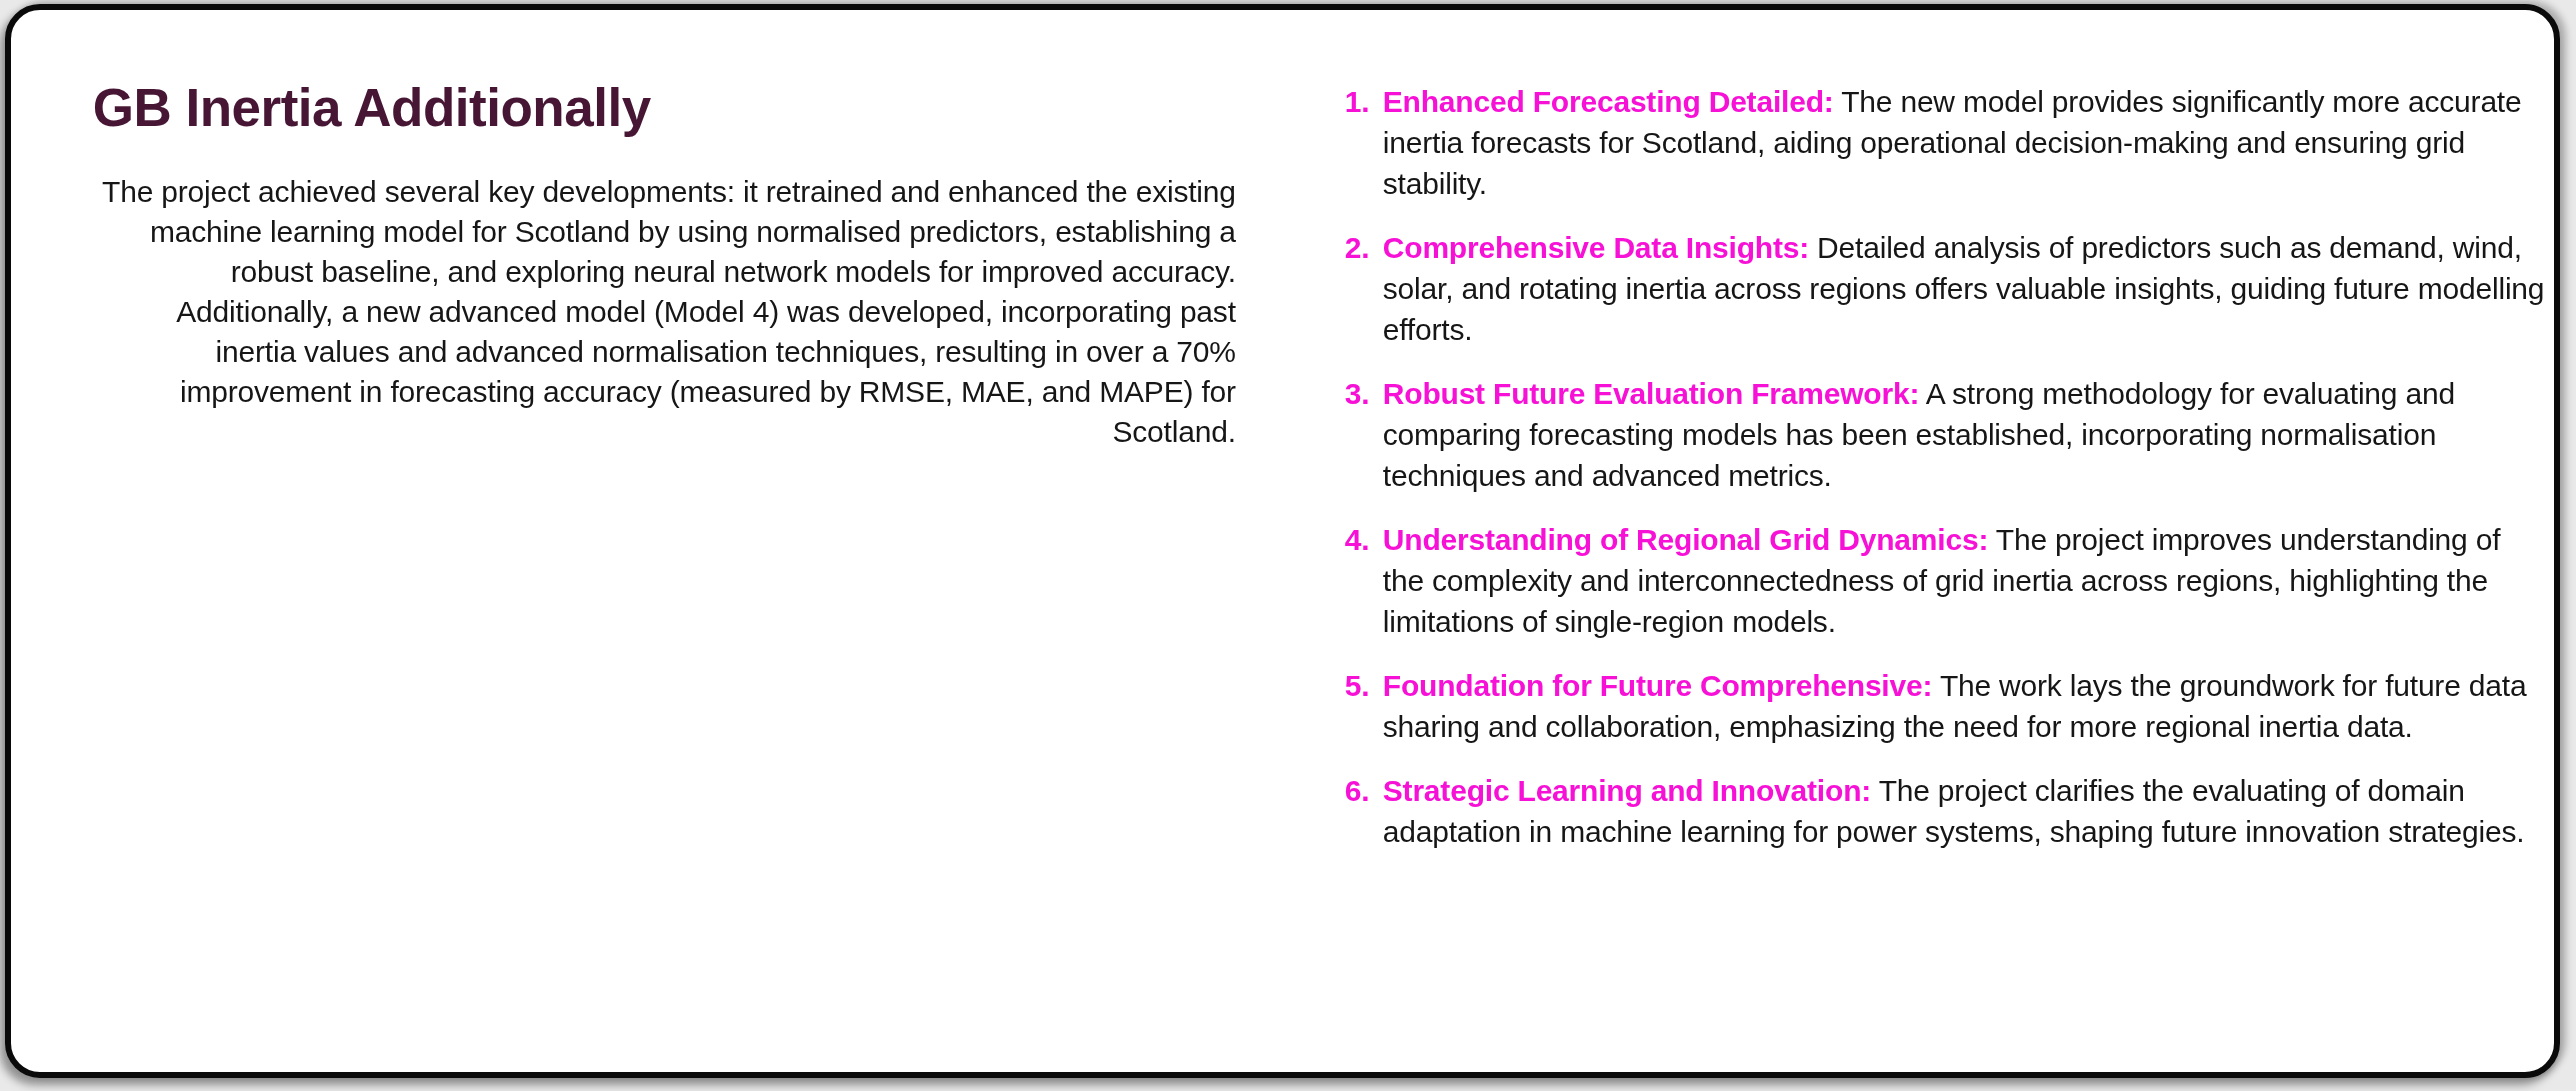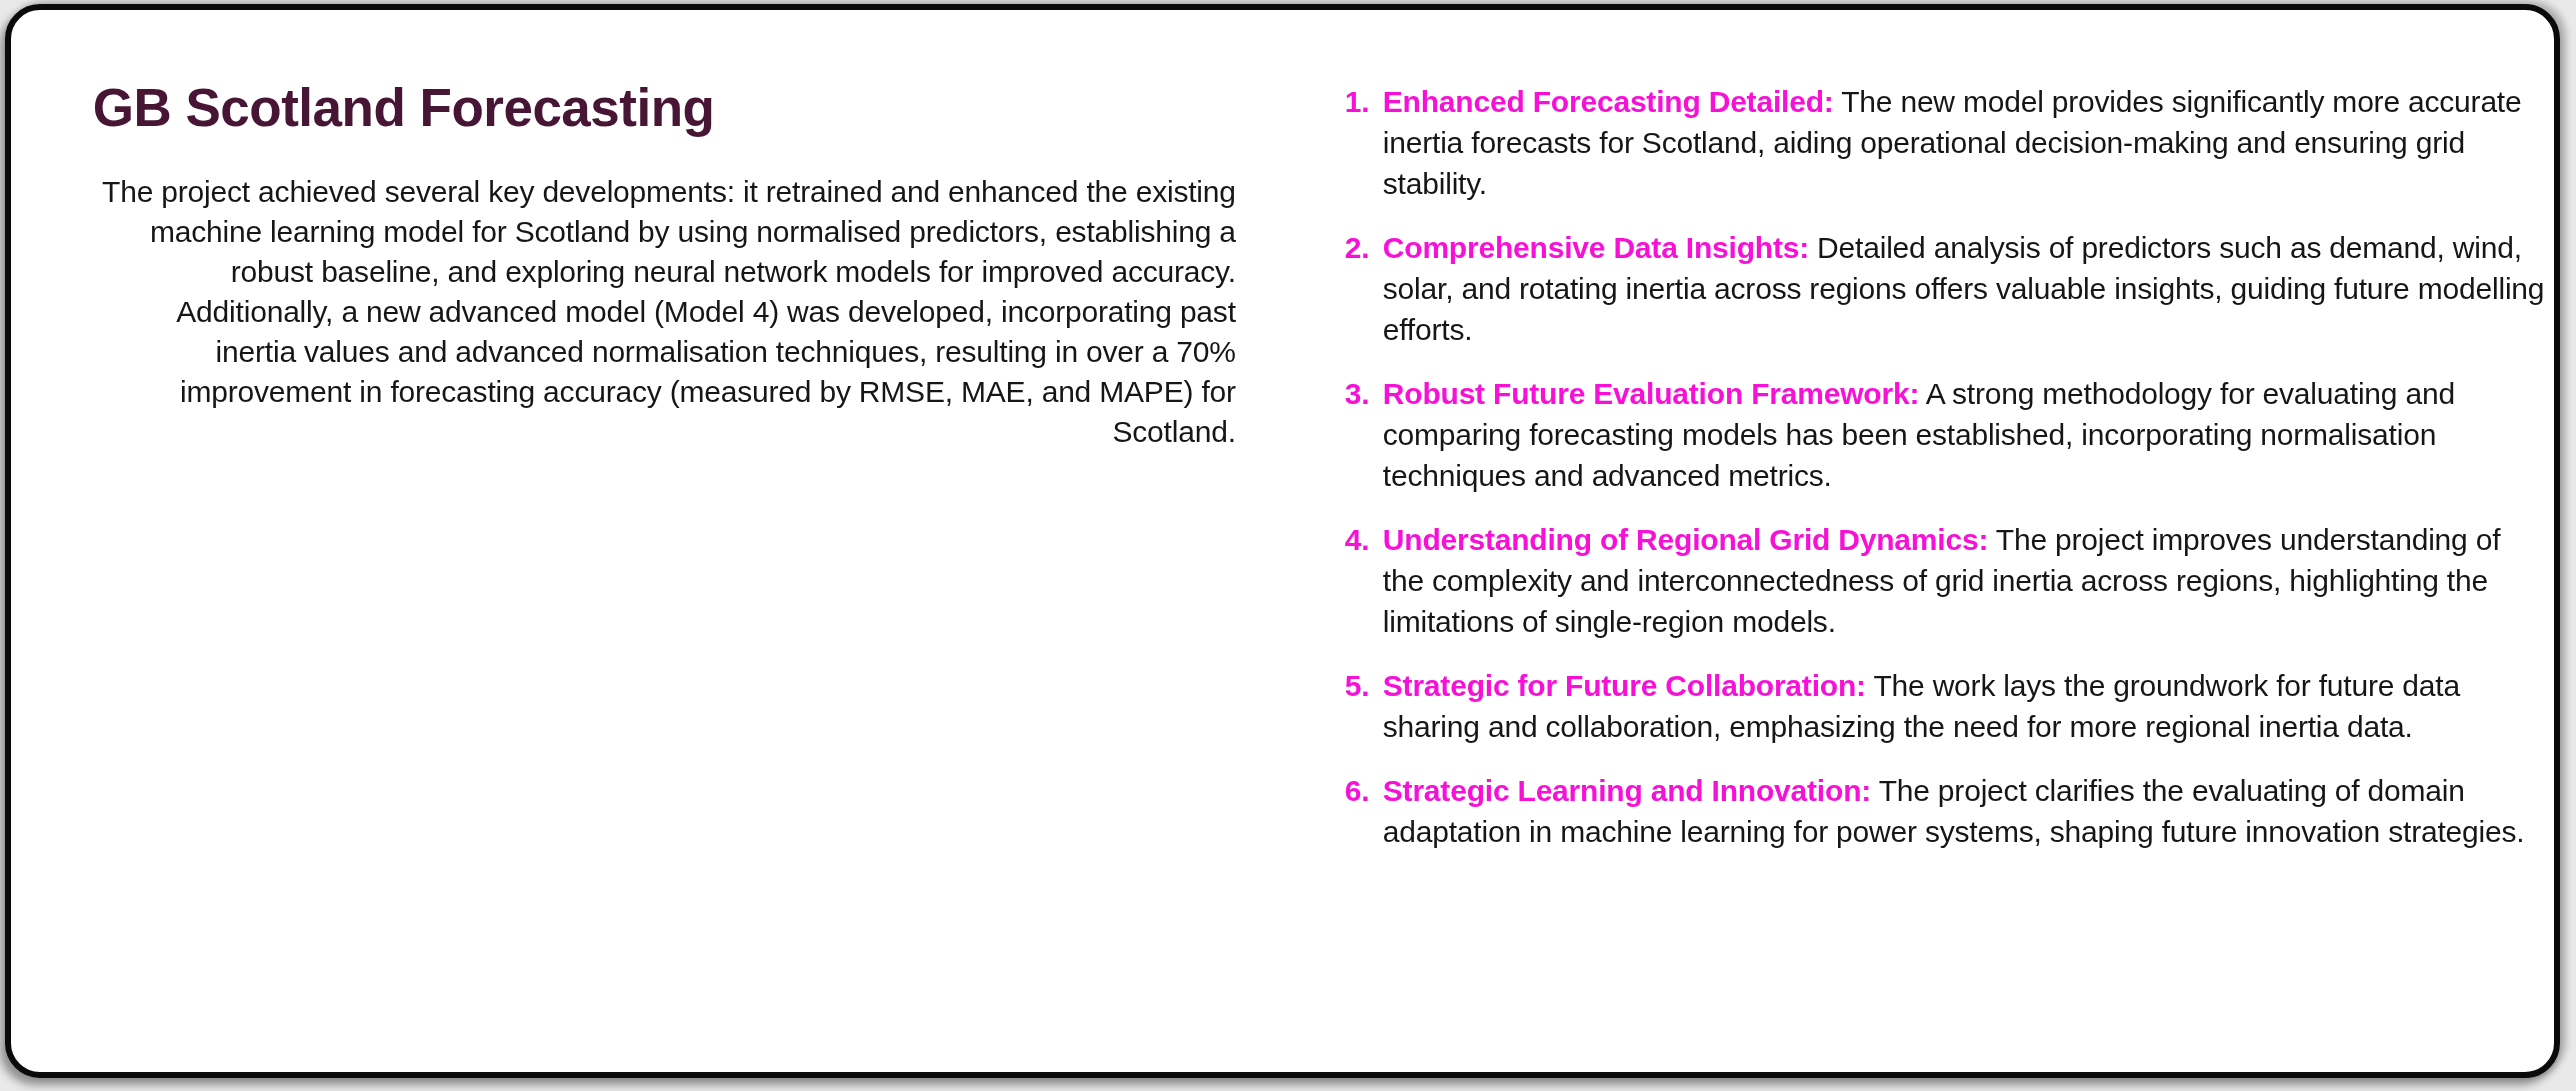--- a/index.html
+++ b/index.html
@@ -71,27 +71,27 @@
     font-weight:800;
     color:var(--accent);
   }
 </style>
 </head>
 <body>
 
 <div class="card">
 
   <div class="left-col">
-    <h1 class="page-title">GB Scotland Forecasting</h1>
+    <h1 class="page-title">GB Inertia Additionally</h1>
     <p class="summary-text">The project achieved several key developments: it retrained and enhanced the existing machine learning model for Scotland by using normalised predictors, establishing a robust baseline, and exploring neural network models for improved accuracy. Additionally, a new advanced model (Model 4) was developed, incorporating past inertia values and advanced normalisation techniques, resulting in over a 70% improvement in forecasting accuracy (measured by RMSE, MAE, and MAPE) for Scotland.</p>
   </div>
 
   <ol class="right-col" id="takeaways-list">
       <li class="takeaway"><span class="num">1.</span><span class="head">Enhanced Forecasting Detailed:</span> <span class="item-text">The new model provides significantly more accurate inertia forecasts for Scotland, aiding operational decision-making and ensuring grid stability.</span></li>
       <li class="takeaway"><span class="num">2.</span><span class="head">Comprehensive Data Insights:</span> <span class="item-text">Detailed analysis of predictors such as demand, wind, solar, and rotating inertia across regions offers valuable insights, guiding future modelling efforts.</span></li>
       <li class="takeaway"><span class="num">3.</span><span class="head">Robust Future Evaluation Framework:</span> <span class="item-text">A strong methodology for evaluating and comparing forecasting models has been established, incorporating normalisation techniques and advanced metrics.</span></li>
       <li class="takeaway"><span class="num">4.</span><span class="head">Understanding of Regional Grid Dynamics:</span> <span class="item-text">The project improves understanding of the complexity and interconnectedness of grid inertia across regions, highlighting the limitations of single-region models.</span></li>
-      <li class="takeaway"><span class="num">5.</span><span class="head">Strategic for Future Collaboration:</span> <span class="item-text">The work lays the groundwork for future data sharing and collaboration, emphasizing the need for more regional inertia data.</span></li>
+      <li class="takeaway"><span class="num">5.</span><span class="head">Foundation for Future Comprehensive:</span> <span class="item-text">The work lays the groundwork for future data sharing and collaboration, emphasizing the need for more regional inertia data.</span></li>
       <li class="takeaway"><span class="num">6.</span><span class="head">Strategic Learning and Innovation:</span> <span class="item-text">The project clarifies the evaluating of domain adaptation in machine learning for power systems, shaping future innovation strategies.</span></li>
     </ol>
 
 </div>
 
 
 </body></html>

